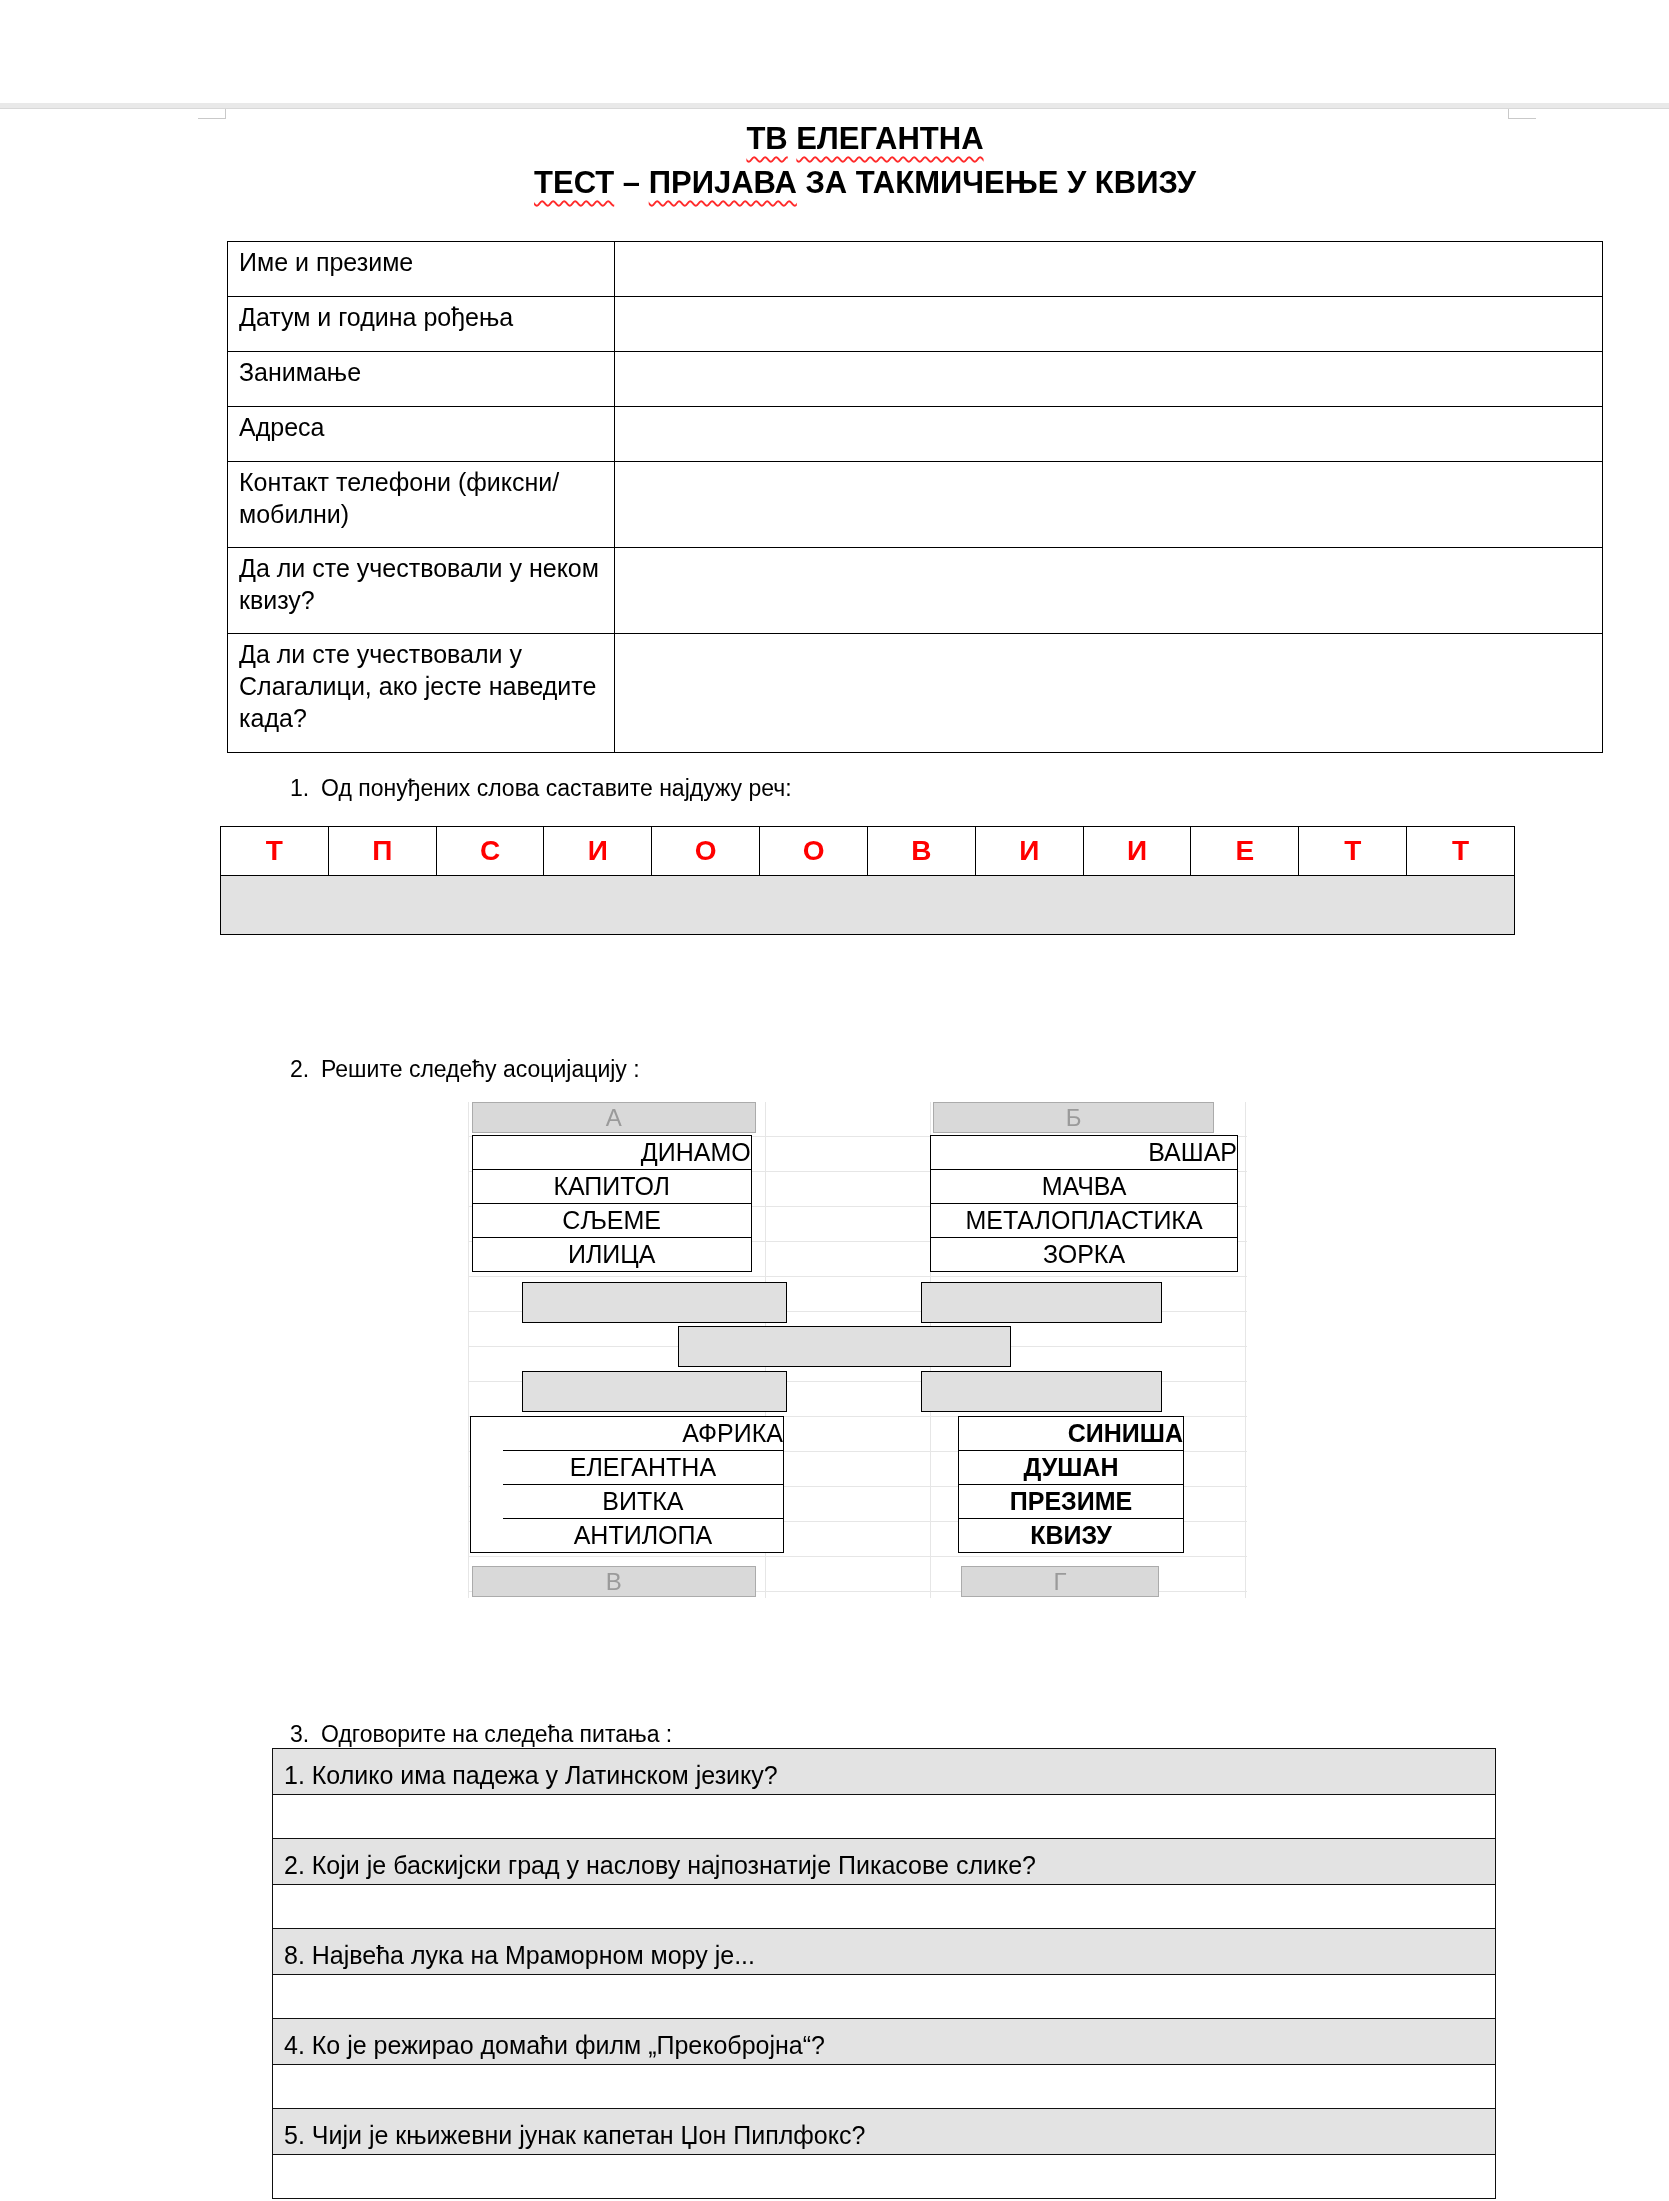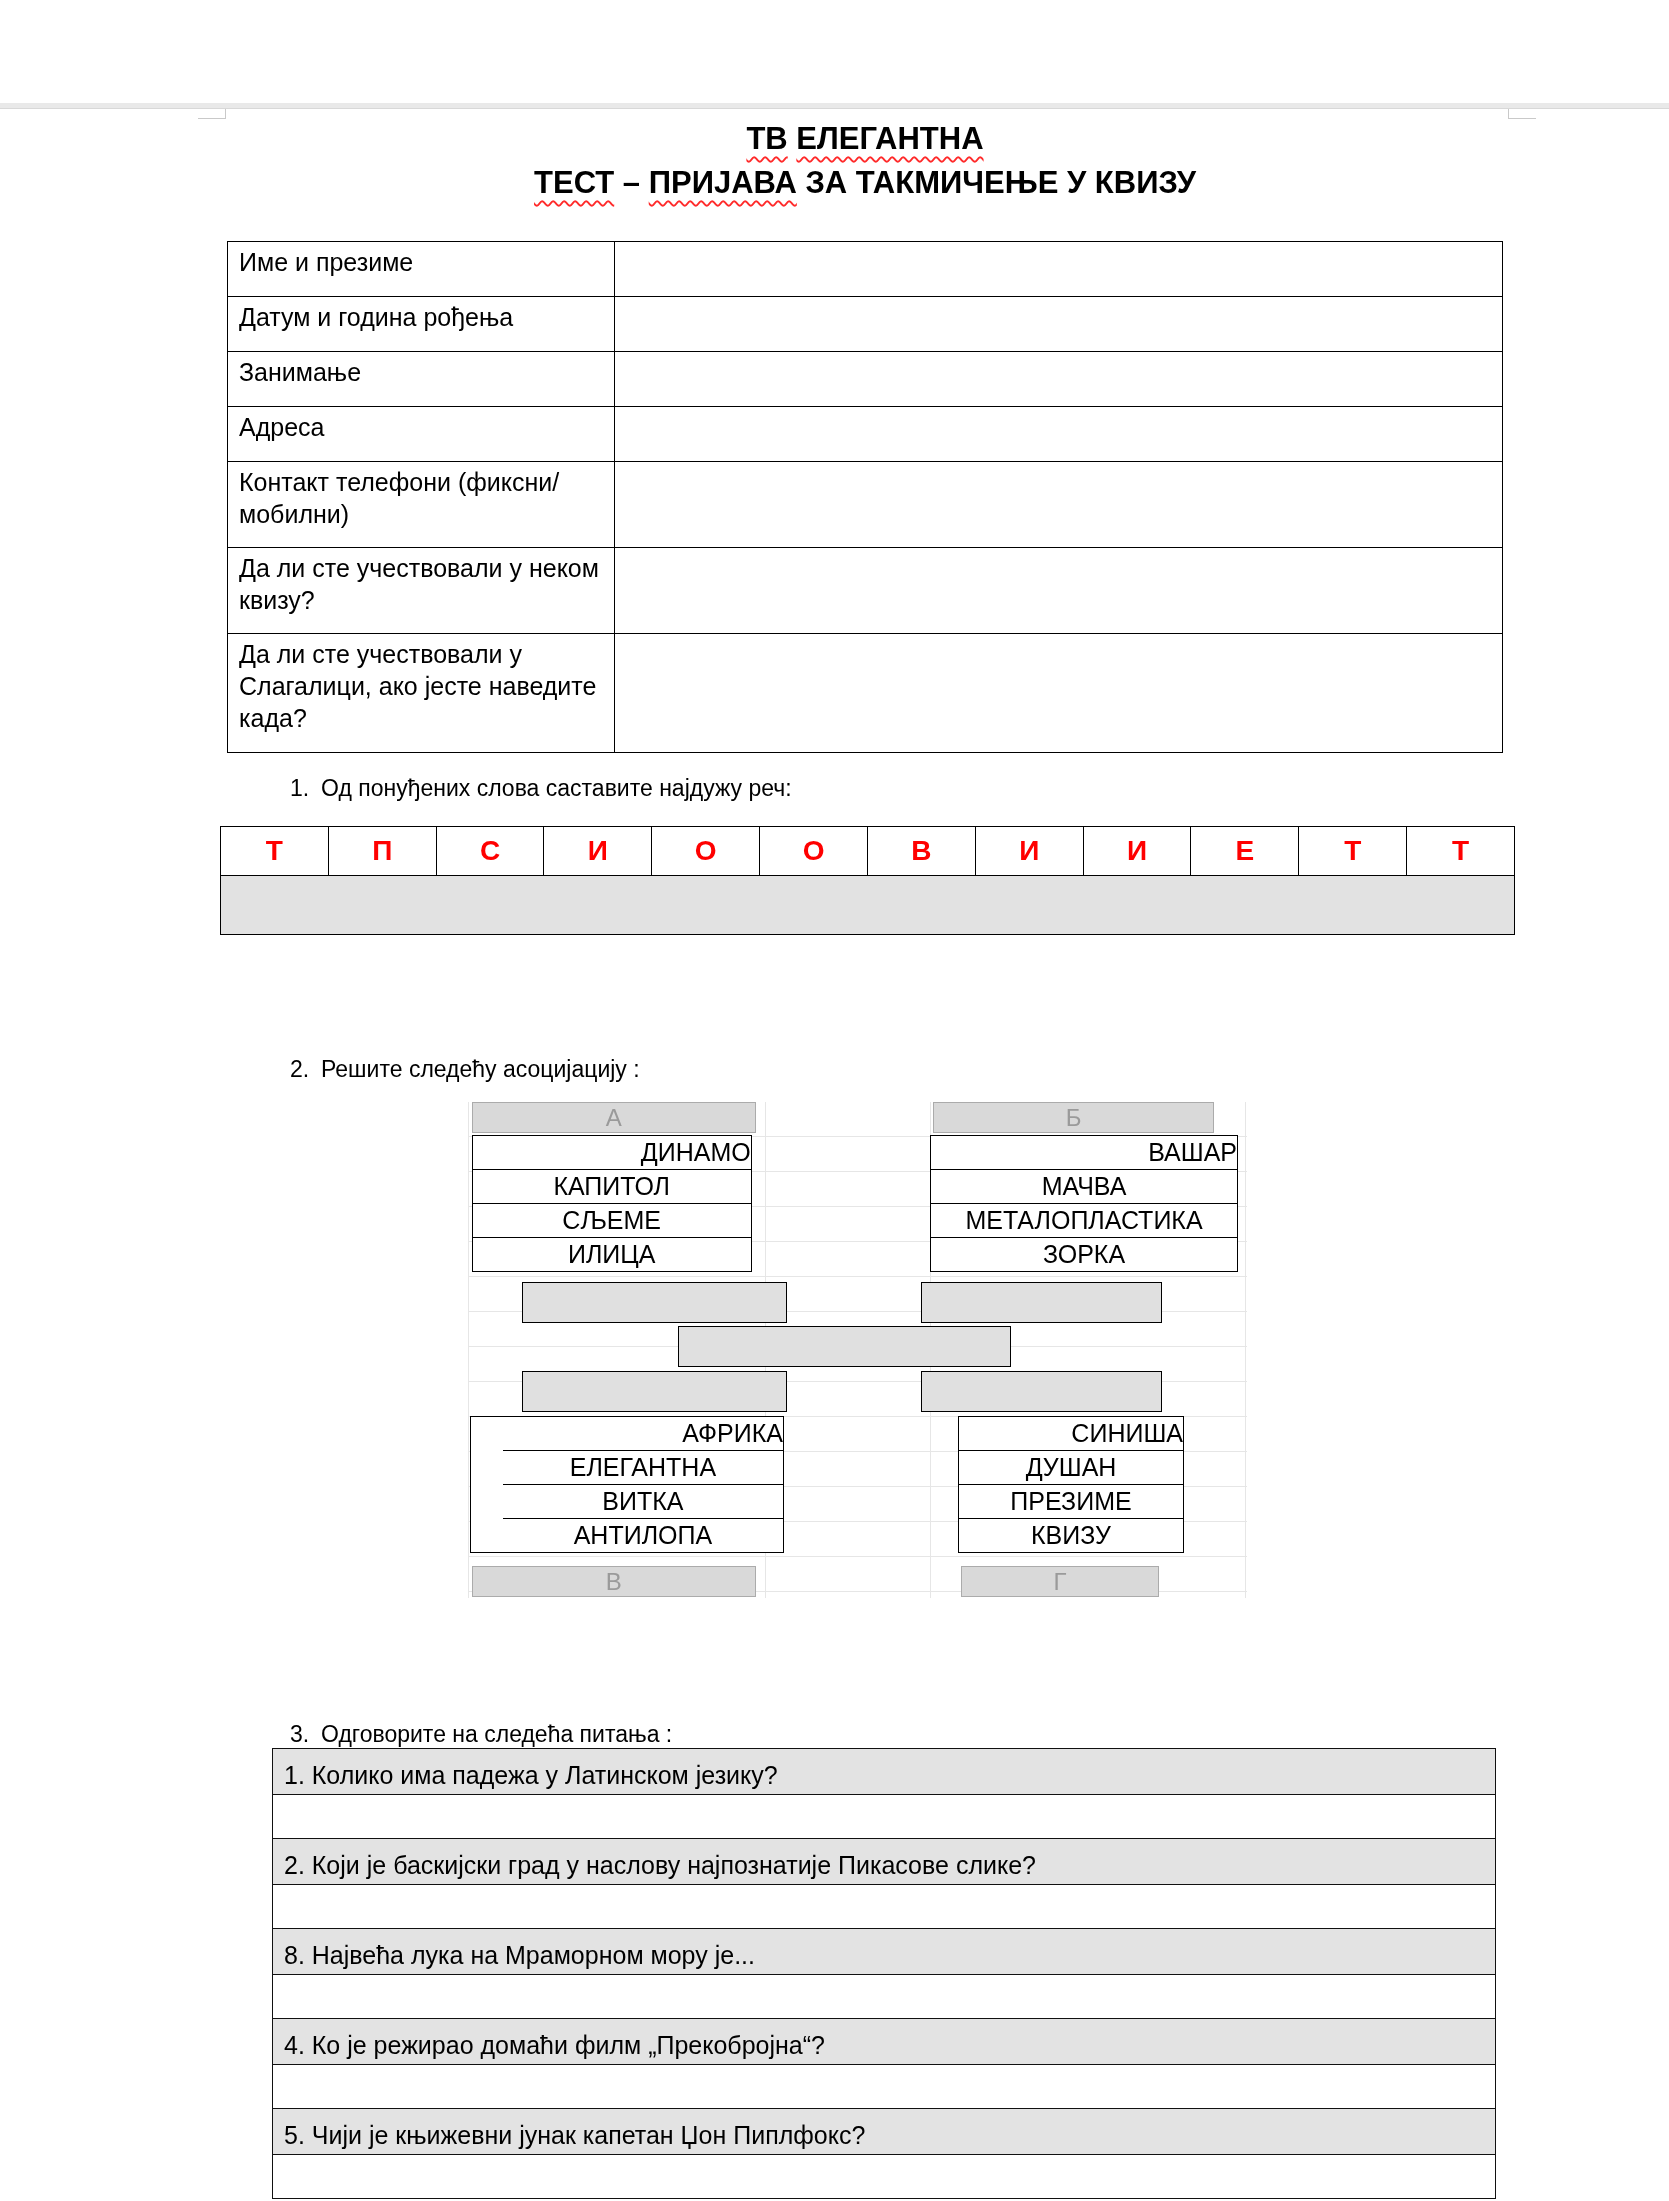--- a/index.html
+++ b/index.html
@@ -10,21 +10,21 @@
   }
   
   .pagebreak-line{position:absolute;left:0;top:103px;width:1670px;height:4.6px;background:#e9e9e9;border-bottom:0.9px solid #d8d8d8;}
   .corner-mark{position:absolute;top:109px;width:27px;height:9.3px;}
   .corner-mark.left{left:198px;border-right:1.9px solid #c9c9c9;border-bottom:1.9px solid #c9c9c9;}
   .corner-mark.right{left:1508px;border-left:1.9px solid #c9c9c9;border-bottom:1.9px solid #c9c9c9;}
   
   .title-wrap{position:absolute;left:227px;top:117px;width:1276px;text-align:center;font-weight:bold;font-size:31px;line-height:44px;}
   .sp{text-decoration:underline;text-decoration-style:wavy;text-decoration-color:#ff2a2a;text-decoration-thickness:1.9px;text-underline-offset:6.5px;}
   
-  .form-table{position:absolute;left:227px;top:241px;width:1276px;border-collapse:collapse;table-layout:fixed;}
+  .form-table{position:absolute;left:227px;top:241px;width:1376px;border-collapse:collapse;table-layout:fixed;}
   .form-table td{border:1.9px solid #000;font-size:25px;line-height:32px;padding:3.7px 11px 7.4px 11px;vertical-align:top;}
   .form-table td.lbl{width:364px;}
   .form-table tr.h1 td{height:43px;}
   .form-table tr.h2 td{height:74px;}
   .form-table tr.h3 td{height:106px;}
   
   .prompt{position:absolute;left:278px;font-size:23px;line-height:32px;text-align:center;}
   .qnum{display:inline-block;width:43px;}
   
   .letter-table{position:absolute;left:220px;top:826px;width:1295px;border-collapse:collapse;table-layout:fixed;}
@@ -149,21 +149,21 @@
   <div class="ansbox" style="left:210px;top:224px;width:331px;"></div>
   <div class="ansbox" style="left:54px;top:269px;width:263px;"></div>
   <div class="ansbox" style="left:453px;top:269px;width:239px;"></div>
 
   <div class="stack" style="left:1.9px;top:314px;width:280px;padding-left:32px;">
     <div class="w">АФРИКА</div>
     <div class="w">ЕЛЕГАНТНА</div>
     <div class="w">ВИТКА</div>
     <div class="w">АНТИЛОПА</div>
   </div>
-  <div class="stack" style="left:490px;top:314px;width:224px;">
+  <div class="stack" style="left:490px;top:314px;width:224px;font-weight:bold;">
     <div class="w">СИНИША</div>
     <div class="w">ДУШАН</div>
     <div class="w">ПРЕЗИМЕ</div>
     <div class="w">КВИЗУ</div>
   </div>
 
   <div class="hdr" style="left:3.7px;top:464px;width:282px;">В</div>
   <div class="hdr" style="left:493px;top:464px;width:196px;">Г</div>
 </div>
 

